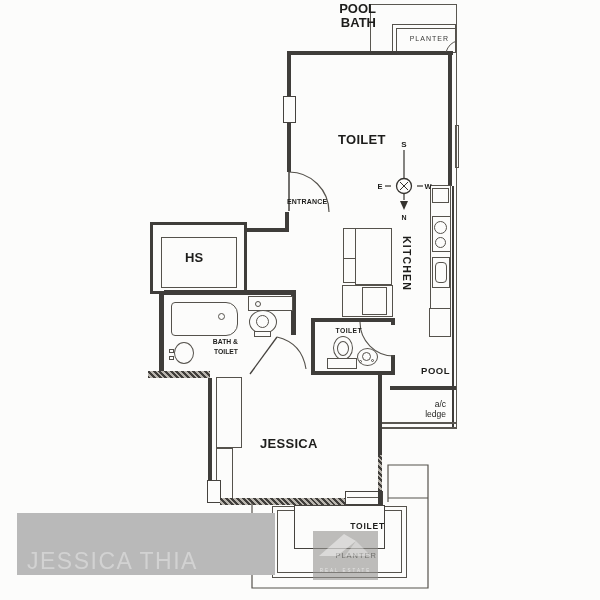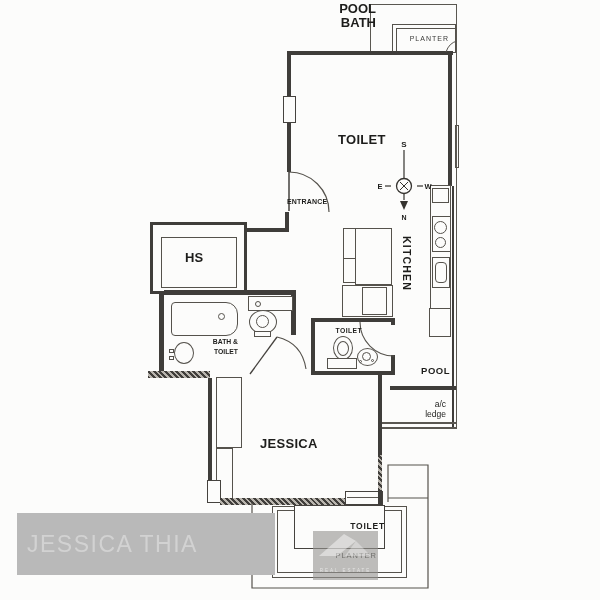--- a/index.html
+++ b/index.html
@@ -9,21 +9,21 @@
   .tl{position:absolute;background:#5a5751;}          
   .wall{position:absolute;background:#3f3d3a;}        
   .box{position:absolute;border:1px solid #55524c;background:transparent;box-sizing:border-box;}
   .wbox{position:absolute;border:1.5px solid #45423e;background:#fcfcfb;box-sizing:border-box;}
   .fix{position:absolute;border:1.2px solid #55524c;background:#fcfcfb;box-sizing:border-box;}
   .ell{border-radius:50%;}
   .hatch{position:absolute;background:repeating-linear-gradient(45deg,#403e3b 0px,#403e3b 2px,#b9b5ae 2px,#b9b5ae 4px);}
   .lbl{position:absolute;color:#1d1d1b;font-weight:bold;white-space:pre;}
   .lbl-c{text-align:right;white-space:normal;}
   .overlay{position:absolute;left:0;top:0;pointer-events:none;}
-  .wm-box{position:absolute;display:flex;align-items:center;}
+  .wm-box{position:absolute;display:flex;align-items:flex-end;}
   .wm-name{color:#d2d2d2;font-size:23px;letter-spacing:1.5px;font-weight:400;}
   .wm-brand{position:absolute;text-align:center;font-size:4.5px;letter-spacing:2px;color:rgba(255,255,255,0.6);}
 </style>
 </head>
 <body>
 
 <div class="plan">
 
   <div class="tl" style="left:370px;top:4px;width:87px;height:1px;"></div>
   <div class="tl" style="left:370px;top:4px;width:1px;height:47px;"></div>

